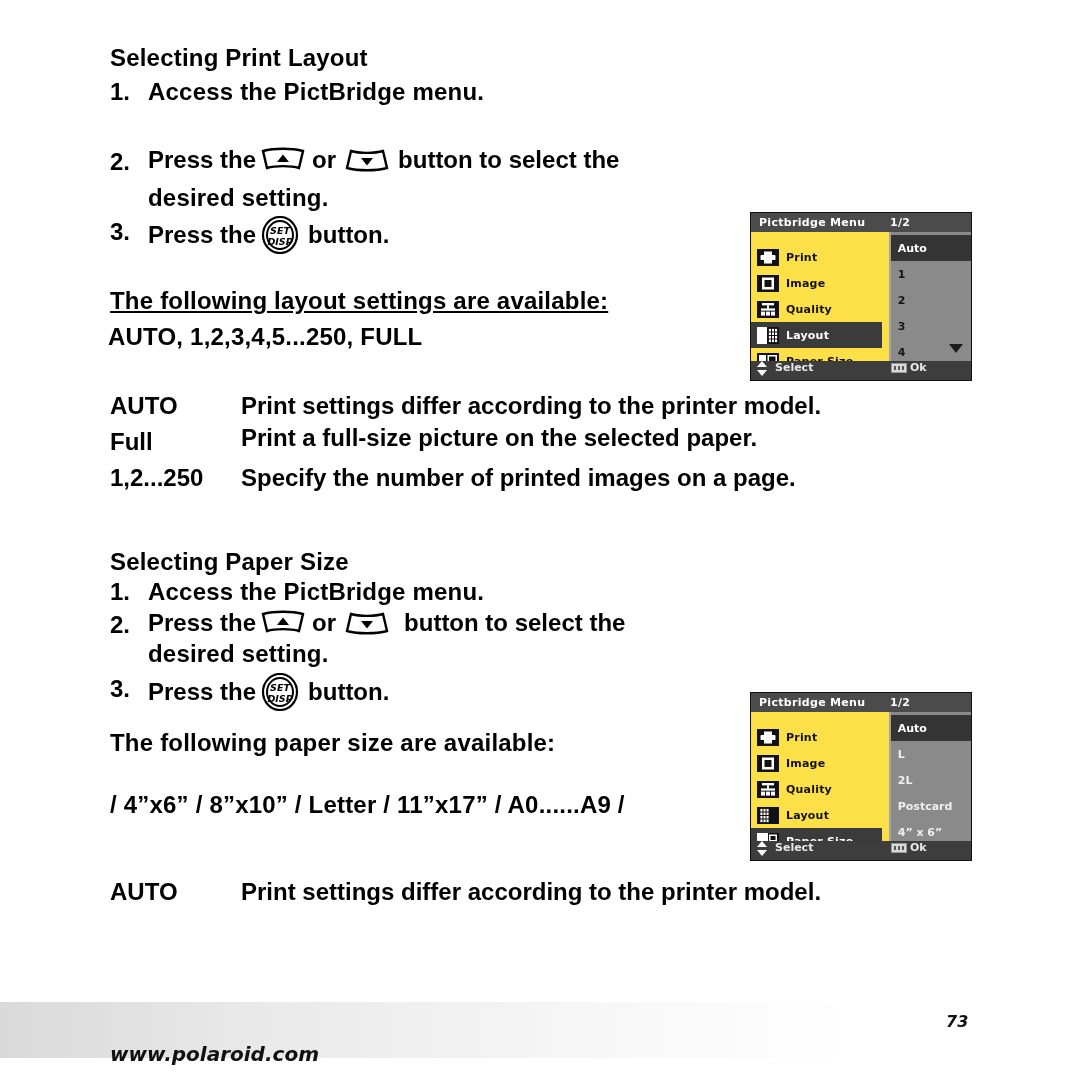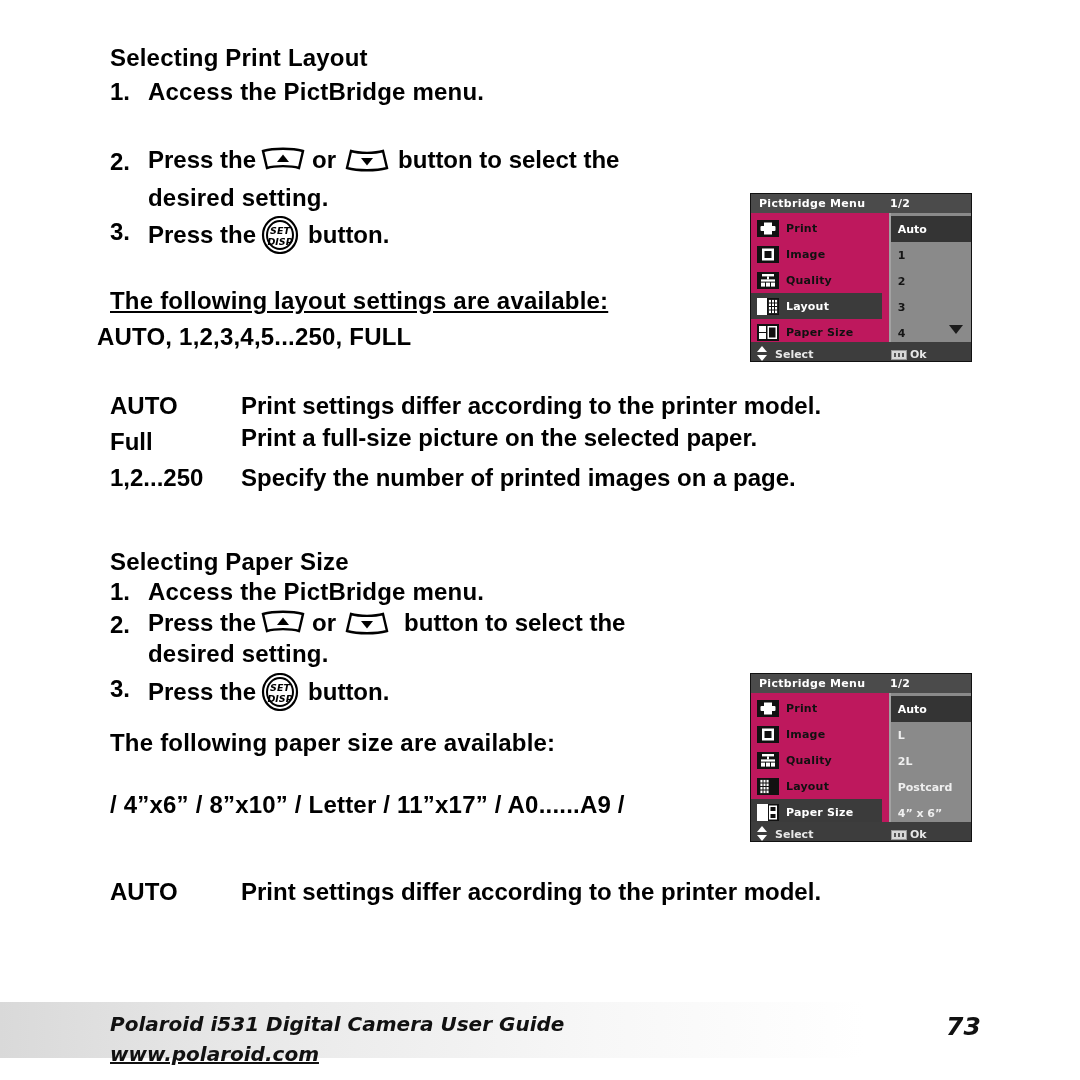--- a/index.html
+++ b/index.html
@@ -90,20 +90,21 @@
   
   .lcd {
     position: absolute;
     width: 222px;
     height: 169px;
     background: #8c8c8c;
     border: 1px solid #111;
     box-sizing: border-box;
     font-family: "DejaVu Sans", sans-serif;
     overflow: hidden;
+    margin-top: 19px;
   }
   .lcd-title {
     height: 19px;
     background: #4b4b4b;
     color: #ffffff;
     font-size: 11px;
     font-weight: bold;
     display: flex;
     align-items: center;
     padding: 0 0 0 8px;
@@ -114,22 +115,22 @@
     position: absolute;
     left: 139px;
   }
   .lcd-body {
     display: flex;
     height: 129px;
     position: relative;
   }
   .lcd-left {
     width: 139px;
-    background: #be185d;
-    padding-top: 2px;
+    background: #fde047;
+    padding-top: 12px;
     box-sizing: border-box;
   }
   .lcd-right {
     width: 83px;
     background: #8a8a8a;
     border-left: 2px solid #a2a2a2;
     box-sizing: border-box;
     padding-top: 3px;
     position: relative;
   }
@@ -183,21 +184,21 @@
     border-right: 7px solid transparent;
     border-top: 9px solid #1c1c1c;
   }
   .lcd-status {
     height: 19px;
     background: #3d3d3d;
     color: #e8e8e8;
     font-size: 11px;
     font-weight: bold;
     display: flex;
-    align-items: flex-end;
+    align-items: flex-start;
     padding-left: 6px;
     box-sizing: border-box;
     position: relative;
   }
   .lcd-status .ud {
     width: 11px; height: 15px;
     display:flex; flex-direction:column; justify-content:space-between;
     margin-right: 7px;
   }
   .lcd-status .ud i {
@@ -241,21 +242,21 @@
     font-weight: bold;
     font-size: 20px;
     color: #111;
     white-space: nowrap;
   }
   .footer-page {
     position: absolute;
     font-family: "DejaVu Sans", sans-serif;
     font-style: italic;
     font-weight: bold;
-    font-size: 25px;
+    font-size: 16px;
     color: #111;
   }
 </style>
 </head>
 <body>
 
 <div class="page">
 
   <div class="heading" style="left:110px; top:44px;">Selecting Print Layout</div>
 
@@ -290,21 +291,21 @@
         <ellipse cx="19" cy="19" rx="17" ry="18" fill="#fff" stroke="#000" stroke-width="2.2"></ellipse>
         <ellipse cx="19" cy="19" rx="13" ry="14" fill="#fff" stroke="#000" stroke-width="2"></ellipse>
         <text x="19" y="18" font-family="DejaVu Sans, sans-serif" font-size="9.5" font-weight="bold" text-anchor="middle" fill="#000">SET</text>
         <text x="19" y="29" font-family="DejaVu Sans, sans-serif" font-size="9.5" font-weight="bold" text-anchor="middle" fill="#000">DISP</text>
       </svg>
     </span>
     <span style="padding-left:4px;">button.</span>
   </div>
 
   <div class="body-line" style="left:110px; top:287px;text-decoration:underline;">The following layout settings are available:</div>
-  <div class="body-line" style="left:97px; top:323px;">AUTO, 1,2,3,4,5...250, FULL</div>
+  <div class="body-line" style="left:108px; top:323px;">AUTO, 1,2,3,4,5...250, FULL</div>
 
   <div class="defn-term" style="left:110px; top:392px;">AUTO</div>
   <div class="defn-desc" style="left:241px; top:392px;">Print settings differ according to the printer model.</div>
 
   <div class="defn-term" style="left:110px; top:428px;">Full</div>
   <div class="defn-desc" style="left:241px; top:424px;">Print a full-size picture on the selected paper.</div>
 
   <div class="defn-term" style="left:110px; top:464px;">1,2...250</div>
   <div class="defn-desc" style="left:241px; top:464px;">Specify the number of printed images on a page.</div>
 
@@ -543,17 +544,16 @@
         </span>
       <span>Select</span>
       <span class="ok-wrap">
         <span class="ok-icon"></span>
         <span>Ok</span>
       </span>
     </div>
   </div>
 
   <div class="footer-rule"></div>
-  <div class="footer-text" style="left:110px; top:1012px;">Polaroid i531 Digital Camera User Guide</div>
-  <div class="footer-text" style="left:110px; top:1042px;text-decoration:underline;">www.polaroid.com</div>
+  <div class="footer-text" style="left:110px; top:1042px;">www.polaroid.com</div>
   <div class="footer-page" style="left:946px; top:1012px;">73</div>
 
 </div>
 
 </body></html>

